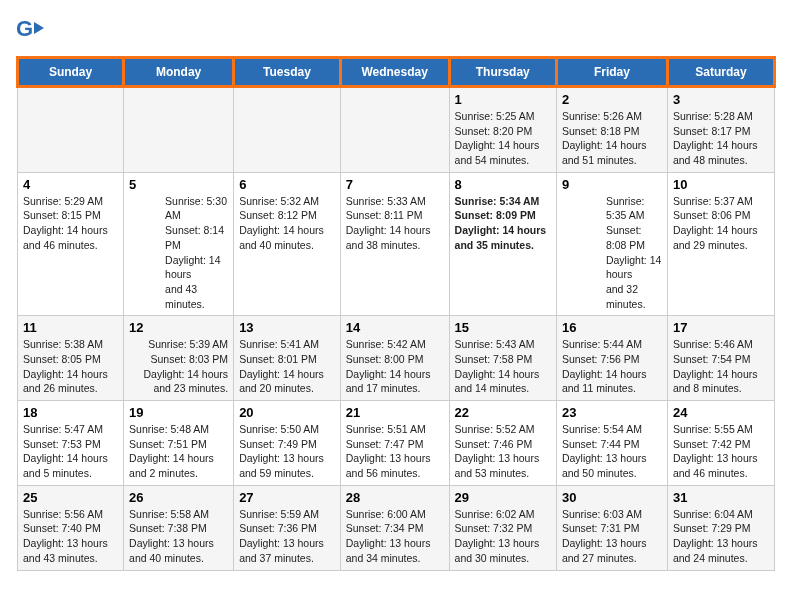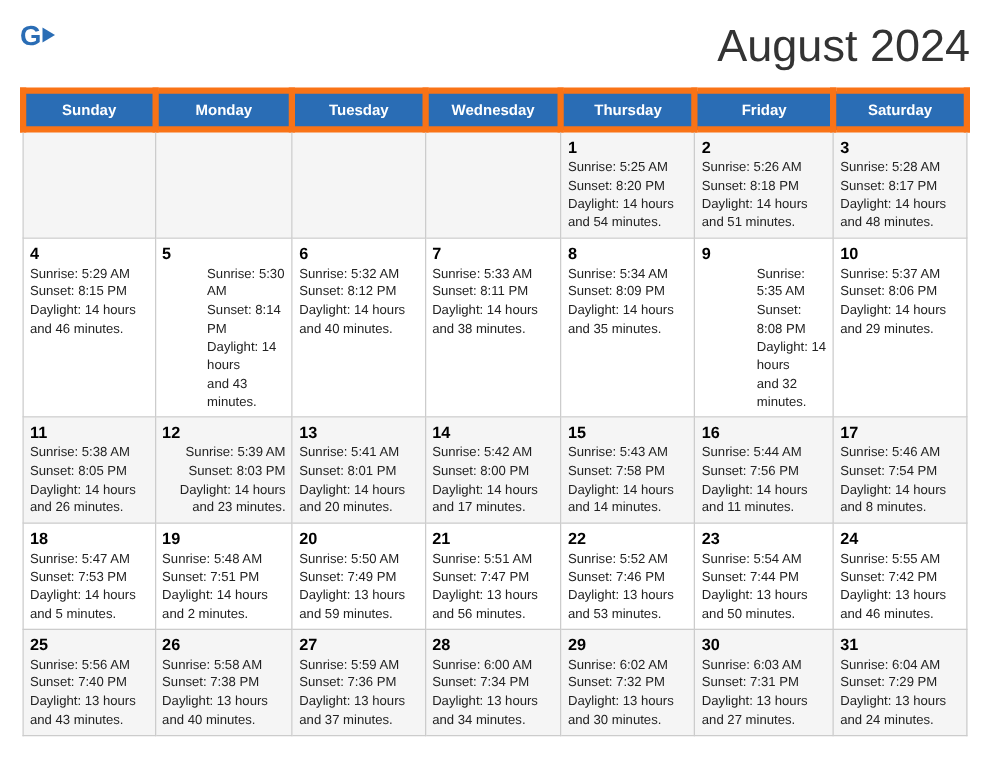--- a/index.html
+++ b/index.html
@@ -55,21 +55,21 @@
       border-collapse: collapse;
       font-size: 11px;
     }
     thead tr th {
       background-color: #2a6db5;
       color: #fff;
       text-align: center;
       padding: 6px 4px;
       font-size: 12px;
       font-weight: bold;
-      border: 5px solid #f97316;
+      border: 3px solid #f97316;
     }
     tbody tr td {
       border: 1px solid #ccc;
       vertical-align: top;
       padding: 4px 5px;
       width: 113px;
       min-height: 80px;
       background: #fff;
     }
     tbody tr:nth-child(odd) td {
@@ -97,21 +97,20 @@
 <body>
 
 <div class="header">
   <div class="logo">
     <svg class="logo-icon" viewBox="0 0 28 28">
       <text x="0" y="20" font-size="22" font-weight="bold" fill="#2a6db5">G</text>
       <polygon points="18,6 28,12 18,18" fill="#2a6db5"></polygon>
     </svg>
   </div>
   <div class="title-block">
-    <h1>August 2024</h1>
   </div>
 </div>
 
 <table>
   <thead>
     <tr>
     <th>Sunday</th>
         <th>Monday</th>
         <th>Tuesday</th>
         <th>Wednesday</th>
@@ -172,21 +171,21 @@
         </td>
         <td>
           <span class="day-num">7</span>
           <div class="day-info" style="white-space: pre-line;">Sunrise: 5:33 AM
 Sunset: 8:11 PM
 Daylight: 14 hours
 and 38 minutes.</div>
         </td>
         <td>
           <span class="day-num">8</span>
-          <div class="day-info" style="white-space: pre-line;">Sunrise: 5:34 AM
+          <div class="day-info" style="white-space: pre-line; font-weight: bold;">Sunrise: 5:34 AM
 Sunset: 8:09 PM
 Daylight: 14 hours
 and 35 minutes.</div>
         </td>
         <td>
           <span class="day-num">9</span>
           <div class="day-info" style="white-space: pre-line; margin-left: 44px;">Sunrise: 5:35 AM
 Sunset: 8:08 PM
 Daylight: 14 hours
 and 32 minutes.</div>

